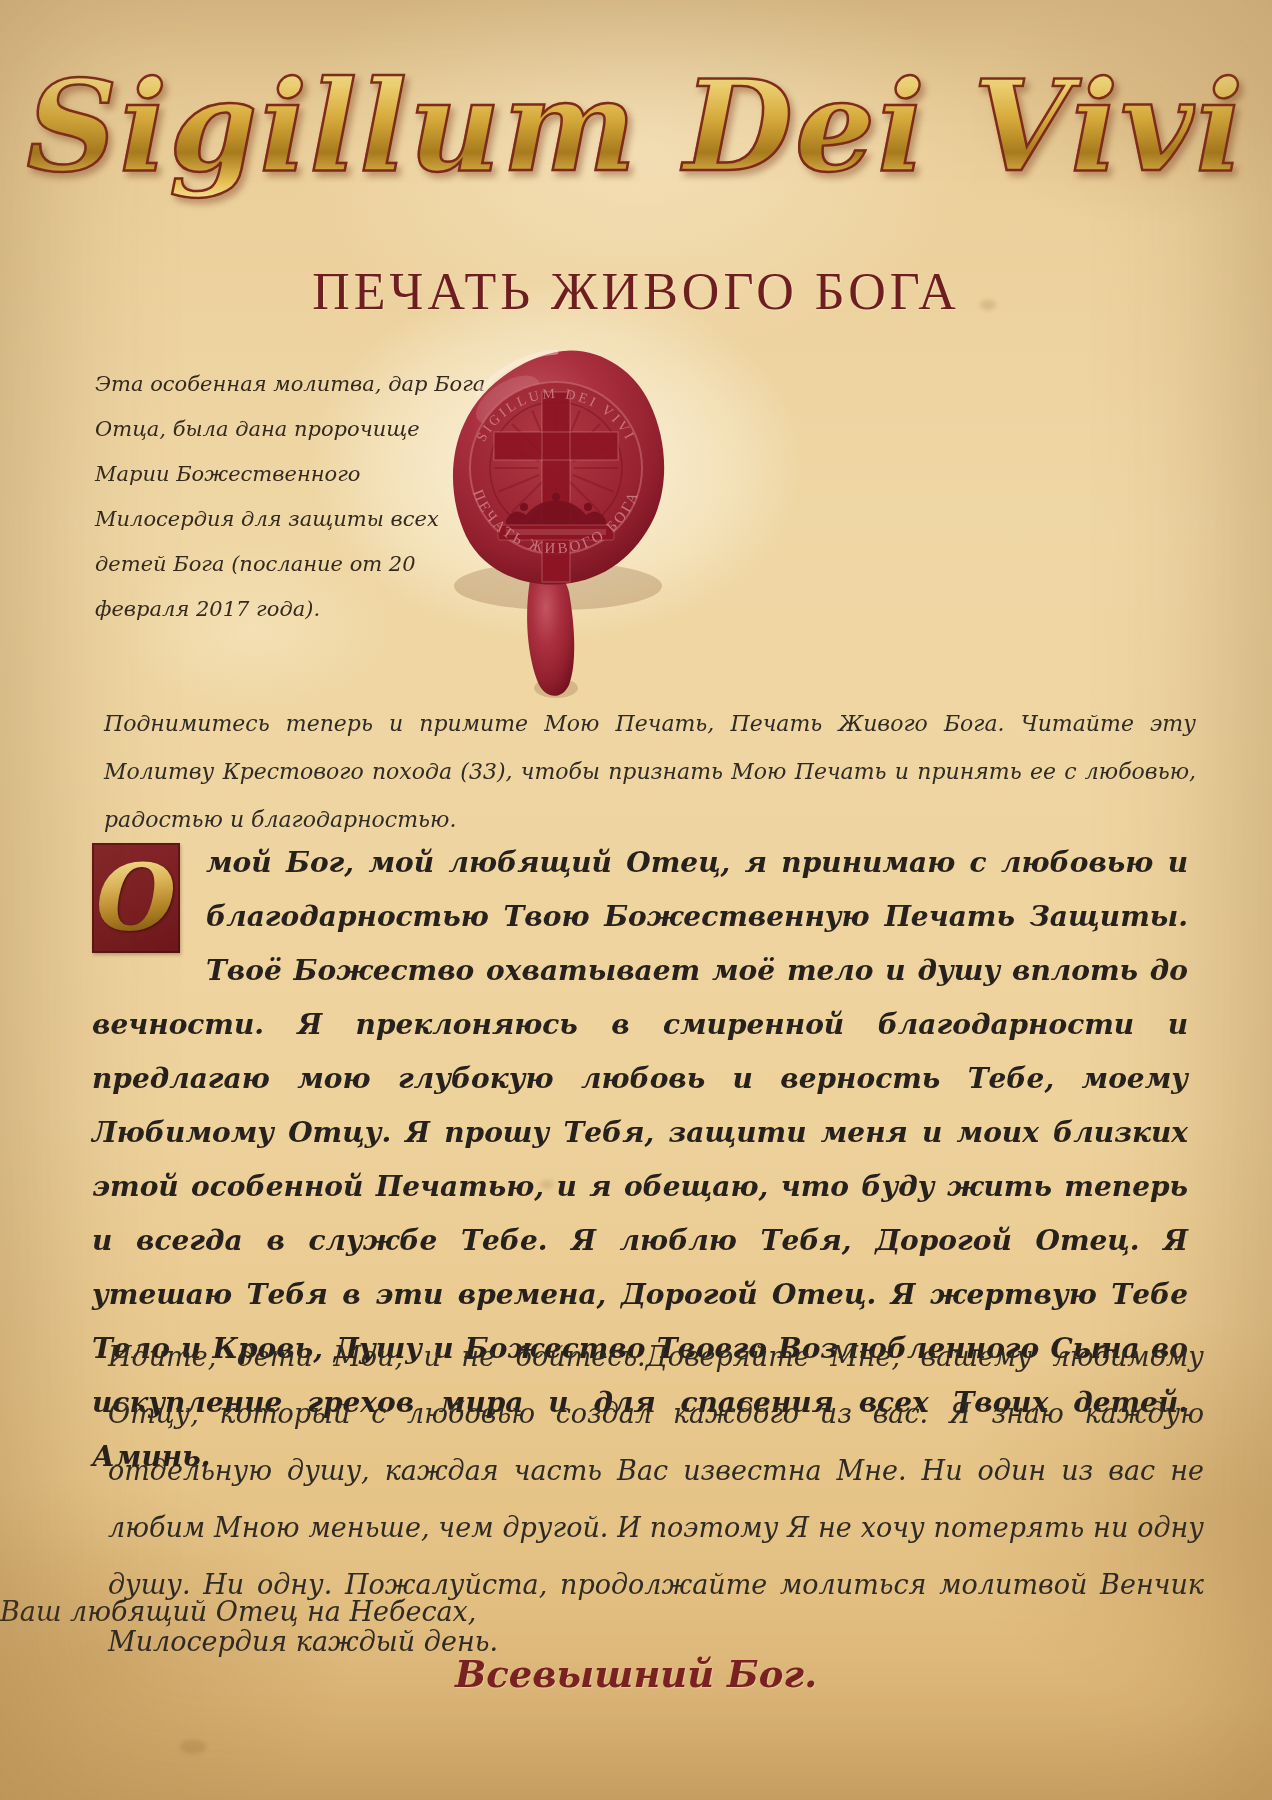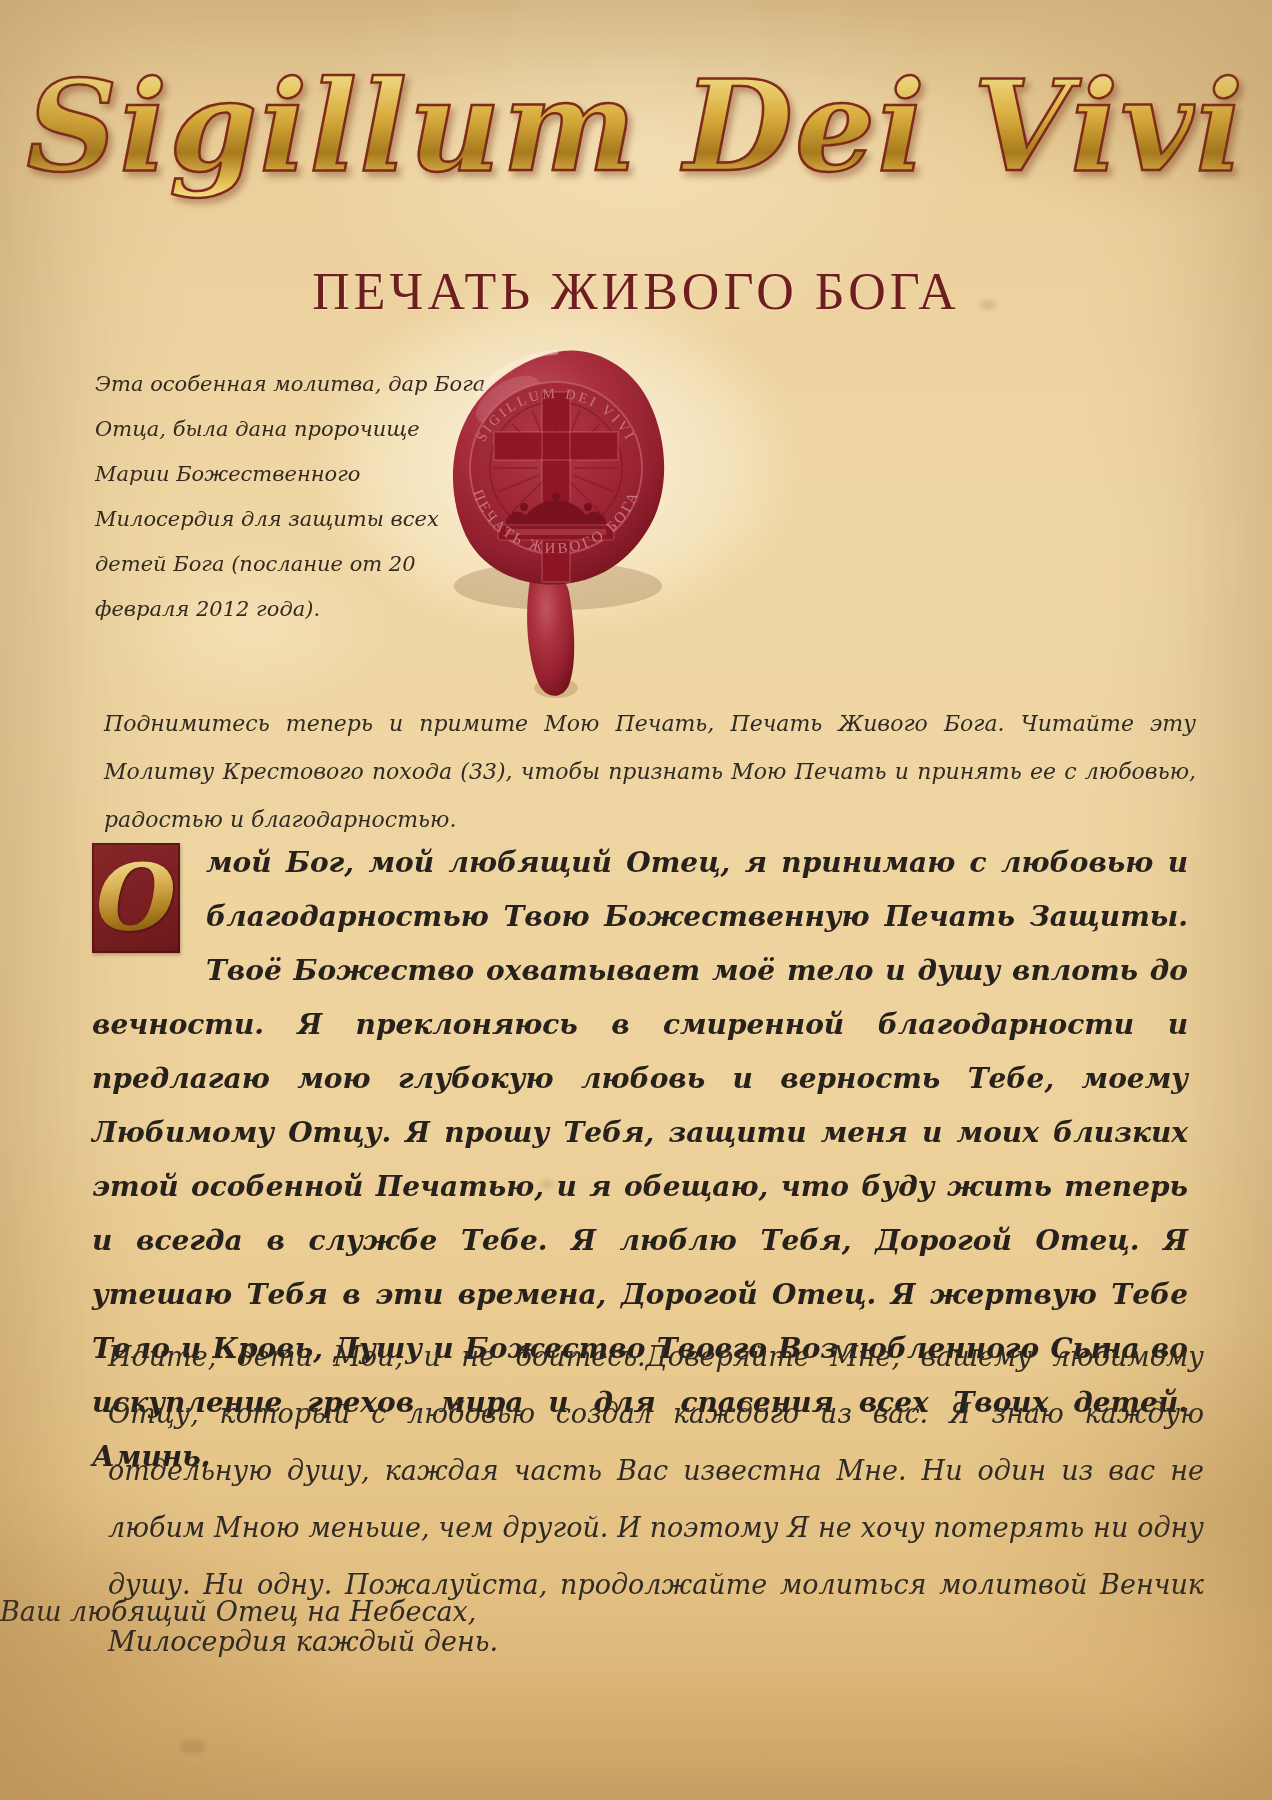--- a/index.html
+++ b/index.html
@@ -155,21 +155,21 @@
 <div class="page">
 
   <div class="speck" style="left:180px; top:1740px; width:26px; height:14px;"></div>
   <div class="speck" style="left:980px; top:300px; width:16px; height:10px;"></div>
   <div class="speck" style="left:540px; top:1180px; width:14px; height:9px;"></div>
 
   <h1 class="latin-title">Sigillum Dei Vivi</h1>
 
   <h2 class="russian-title">ПЕЧАТЬ ЖИВОГО БОГА</h2>
 
-  <p class="intro-col intro-left">Эта особенная молитва, дар Бога Отца, была дана пророчище Марии Божественного Милосердия для защиты всех детей Бога (послание от 20 февраля 2012 года).</p>
+  <p class="intro-col intro-left">Эта особенная молитва, дар Бога Отца, была дана пророчище Марии Божественного Милосердия для защиты всех детей Бога (послание от 20 февраля 2017 года).</p>
 
   <div class="seal-wrap">
     <svg width="240" height="385" viewBox="0 0 240 385">
       <defs>
         <radialGradient id="waxGrad" cx="40%" cy="30%" r="80%">
           <stop offset="0%" stop-color="#c25560"></stop>
           <stop offset="38%" stop-color="#aa303f"></stop>
           <stop offset="72%" stop-color="#93202e"></stop>
           <stop offset="100%" stop-color="#6f0f1c"></stop>
         </radialGradient>
@@ -244,14 +244,15 @@
   <div class="prayer">
     <span class="dropcap">
         <span class="dropcap-letter">О</span>
       </span><span>мой Бог, мой любящий Отец, я принимаю с любовью и благодарностью Твою Божественную Печать Защиты. Твоё Божество охватывает моё тело и душу вплоть до вечности. Я преклоняюсь в смиренной благодарности и предлагаю мою глубокую любовь и верность Тебе, моему Любимому Отцу. Я прошу Тебя, защити меня и моих близких этой особенной Печатью, и я обещаю, что буду жить теперь и всегда в службе Тебе. Я люблю Тебя, Дорогой Отец. Я утешаю Тебя в эти времена, Дорогой Отец. Я жертвую Тебе Тело и Кровь, Душу и Божество Твоего Возлюбленного Сына во искупление грехов мира и для спасения всех Твоих детей. Аминь.</span>
   </div>
 
   <p class="closing-paragraph">Идите, дети Мои, и не бойтесь.Доверяйте Мне, вашему любимому Отцу, который с любовью создал каждого из вас. Я знаю каждую отдельную душу, каждая часть Вас известна Мне. Ни один из вас не любим Мною меньше, чем другой. И поэтому Я не хочу потерять ни одну душу. Ни одну. Пожалуйста, продолжайте молиться молитвой Венчик Милосердия каждый день.</p>
 
   <p class="valediction">Ваш любящий Отец на Небесах,</p>
 
+  <p class="signature">Всевышний Бог.</p>
 
 </div>
 
 </body></html>

